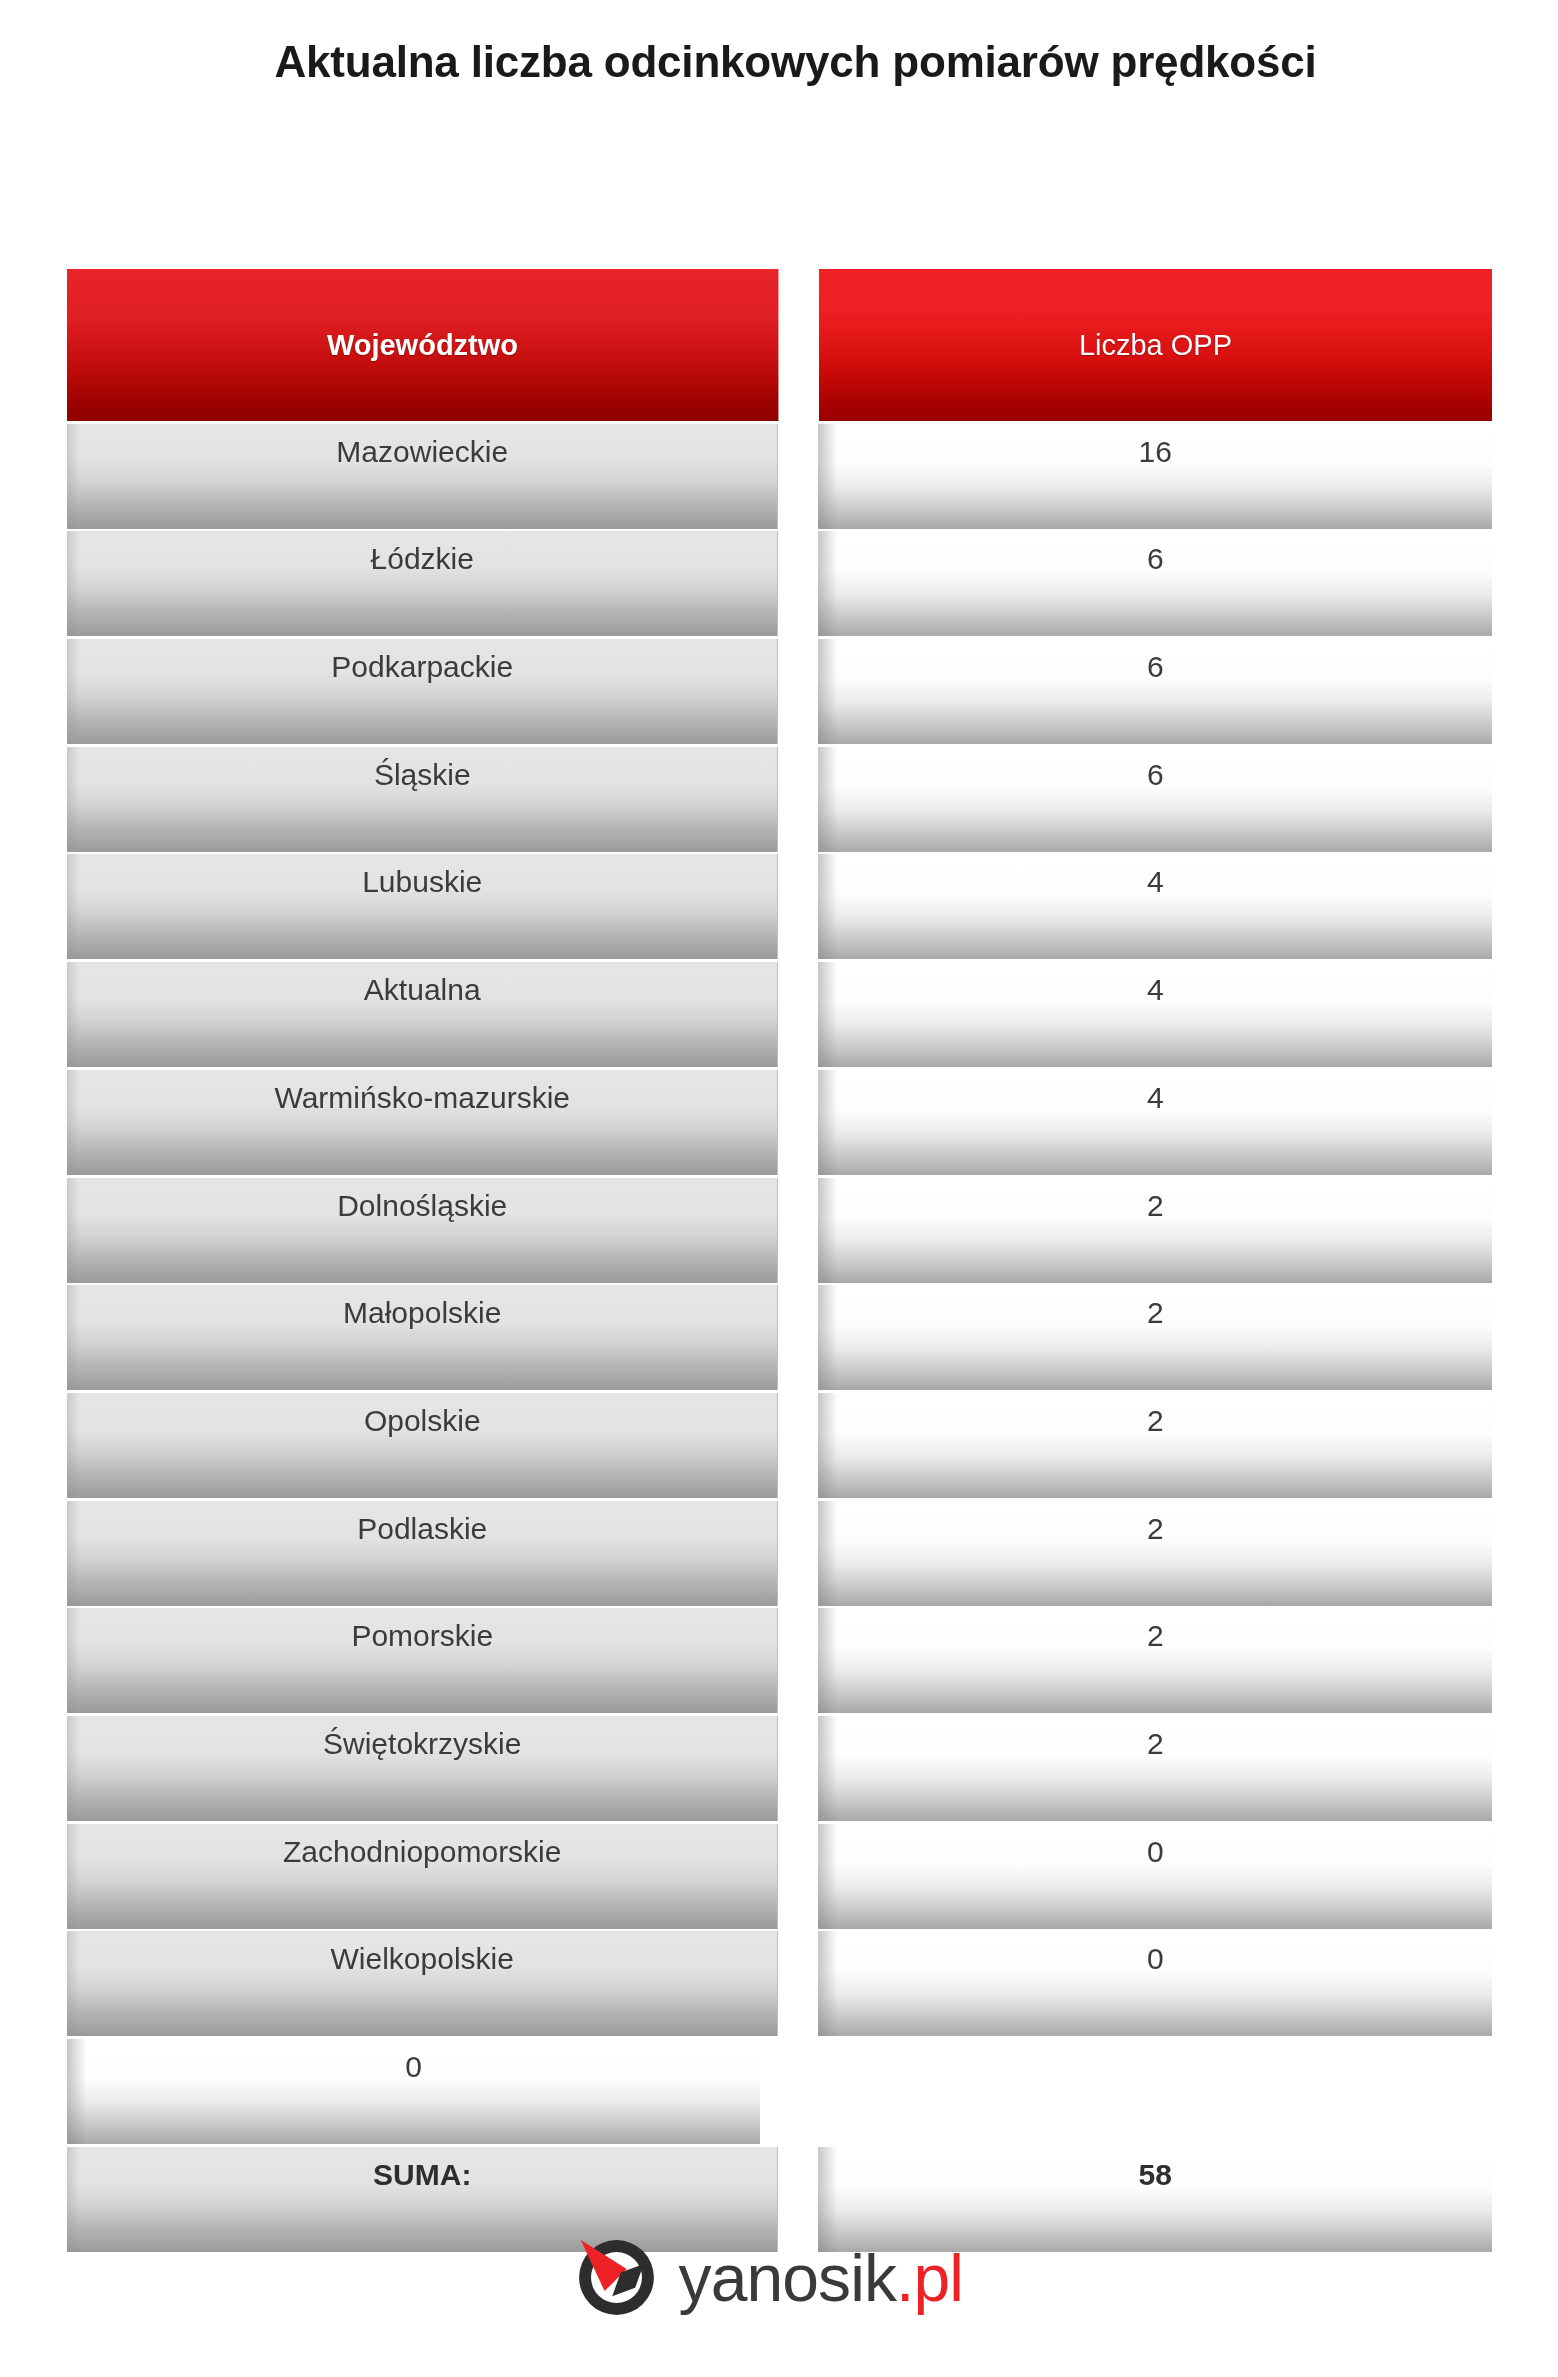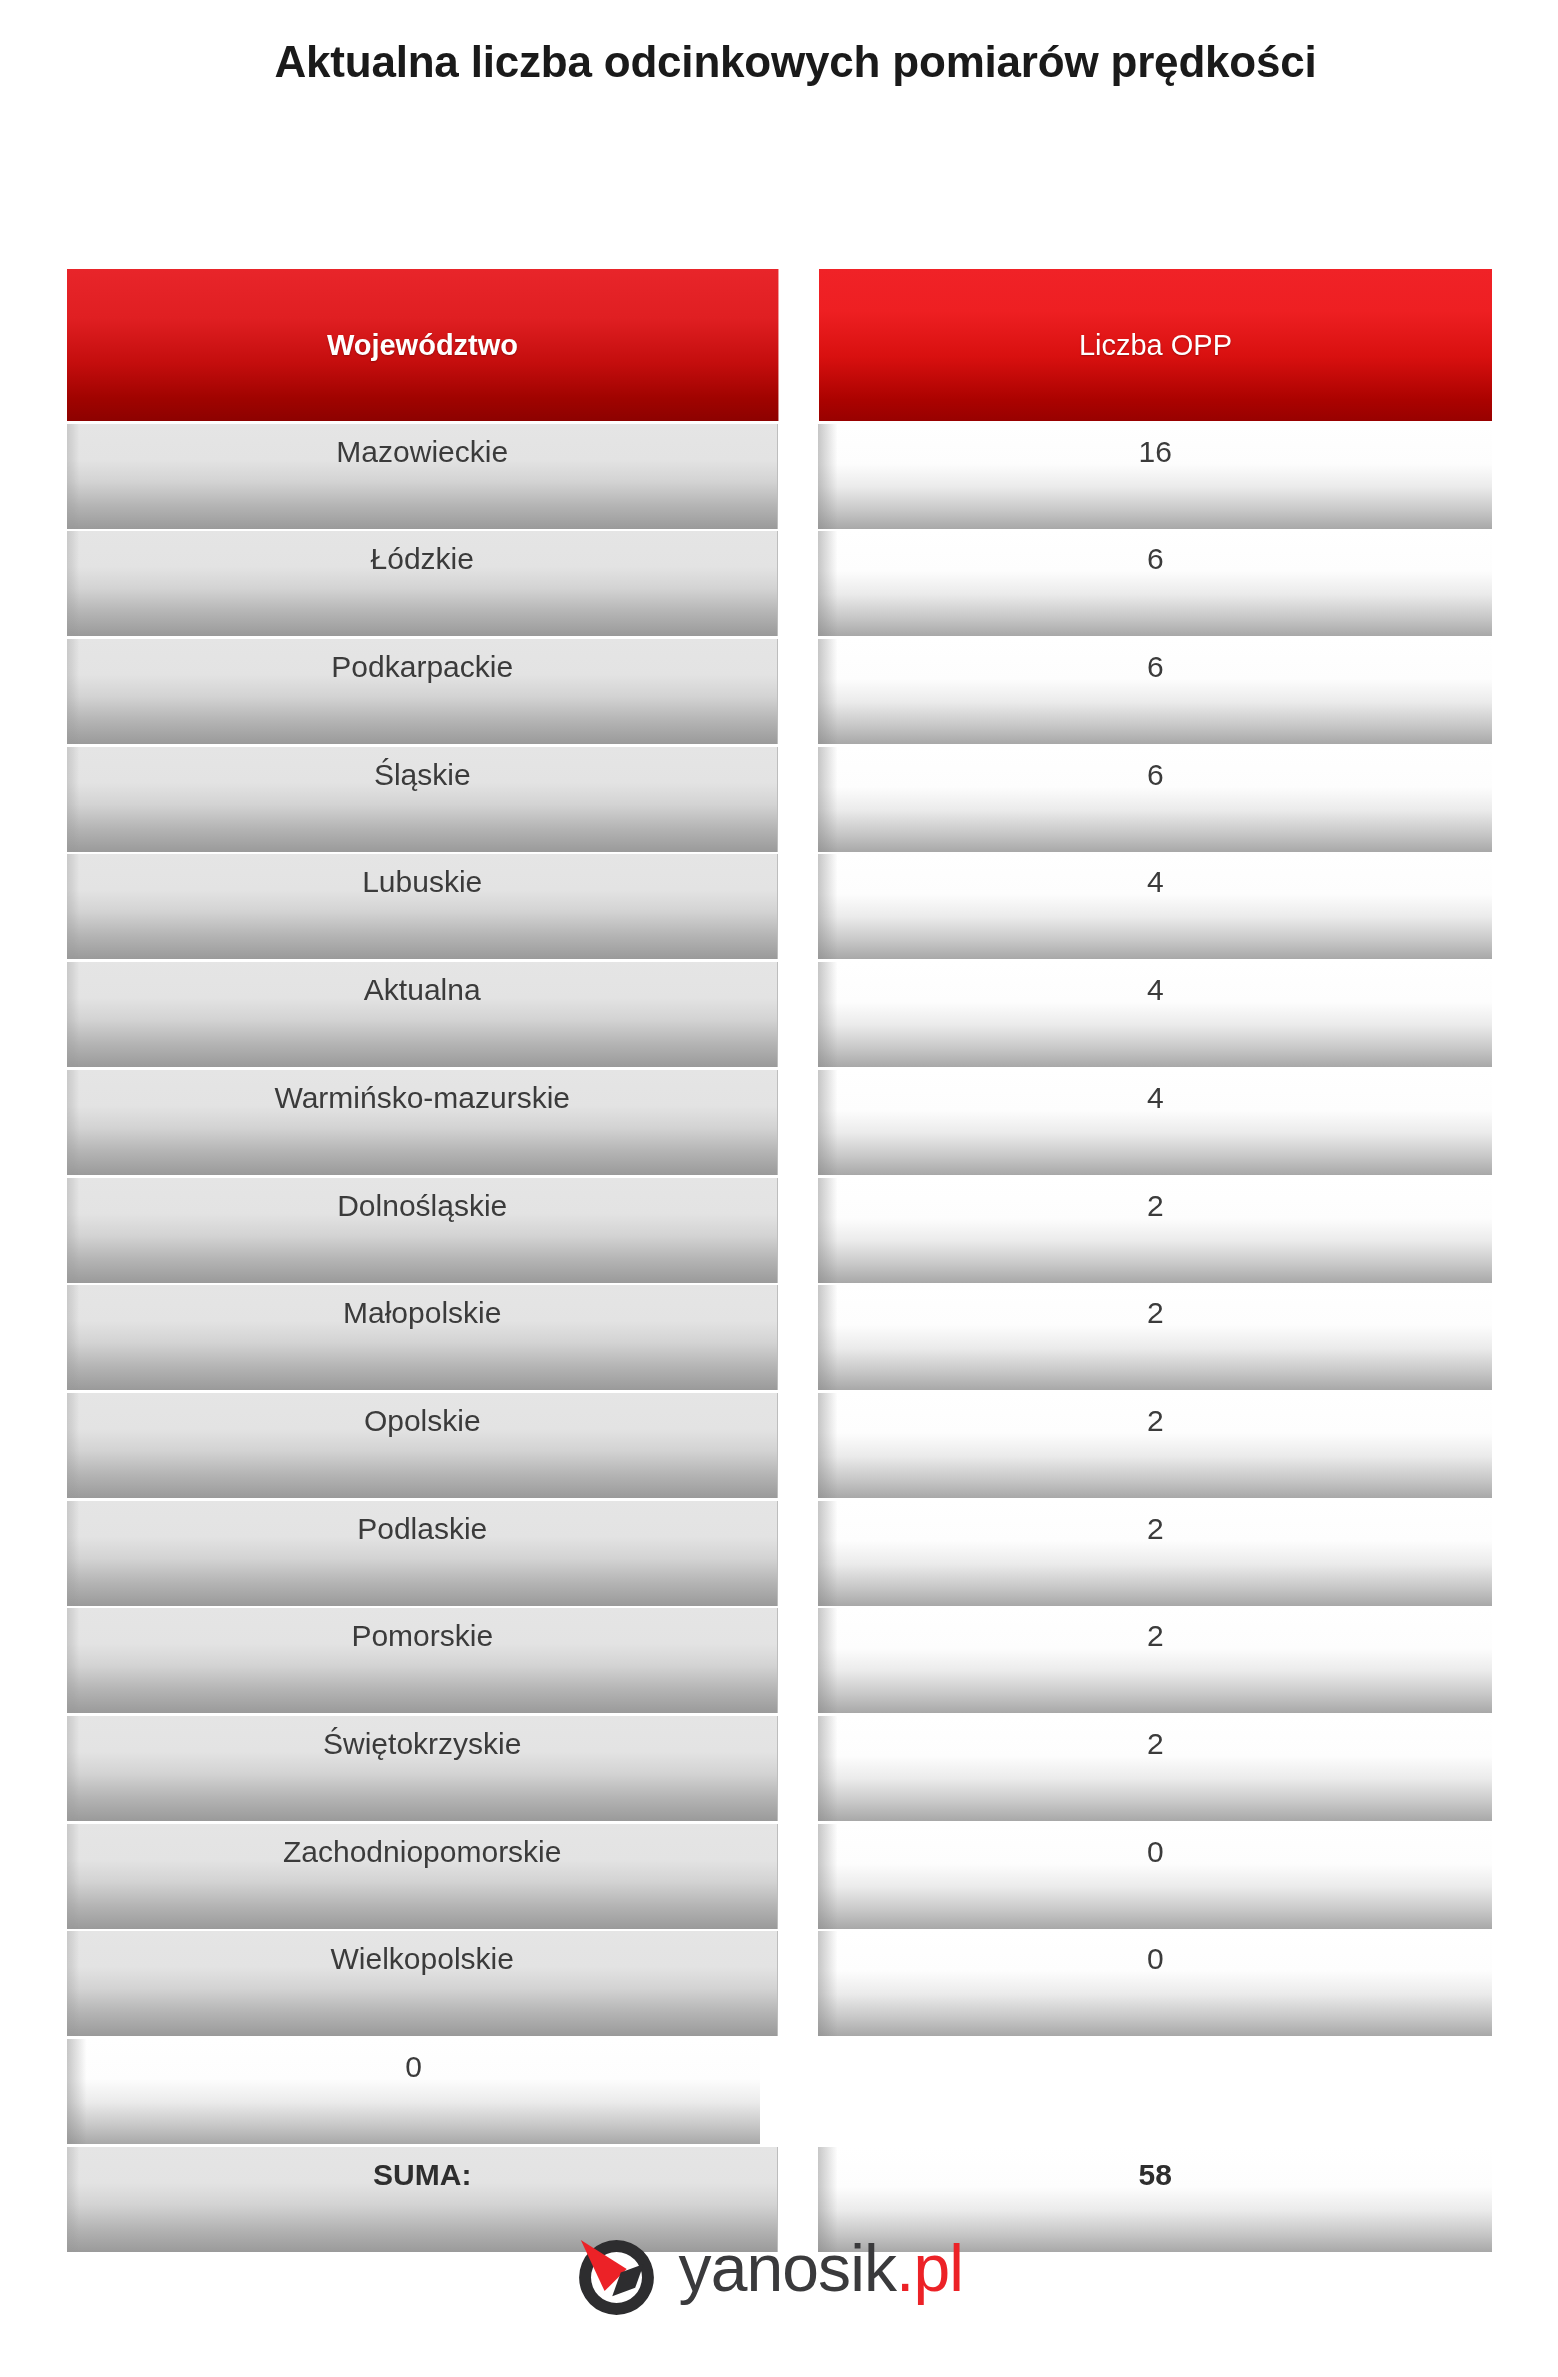--- a/index.html
+++ b/index.html
@@ -107,20 +107,21 @@
     color: #2e2e2e;
   }
 
   
   .logo {
     position: absolute;
     left: 0;
     top: 2235px;
     width: 1537px;
     display: flex;
+    align-items: center;
     justify-content: center;
     gap: 19.6px;
   }
   .logo-mark { width: 85px; height: 85px; display: block; }
   .logo-text {
     font-size: 66px;
     font-weight: normal;
     color: #3a3a3c;
     letter-spacing: -0.9px;
     line-height: 1;

